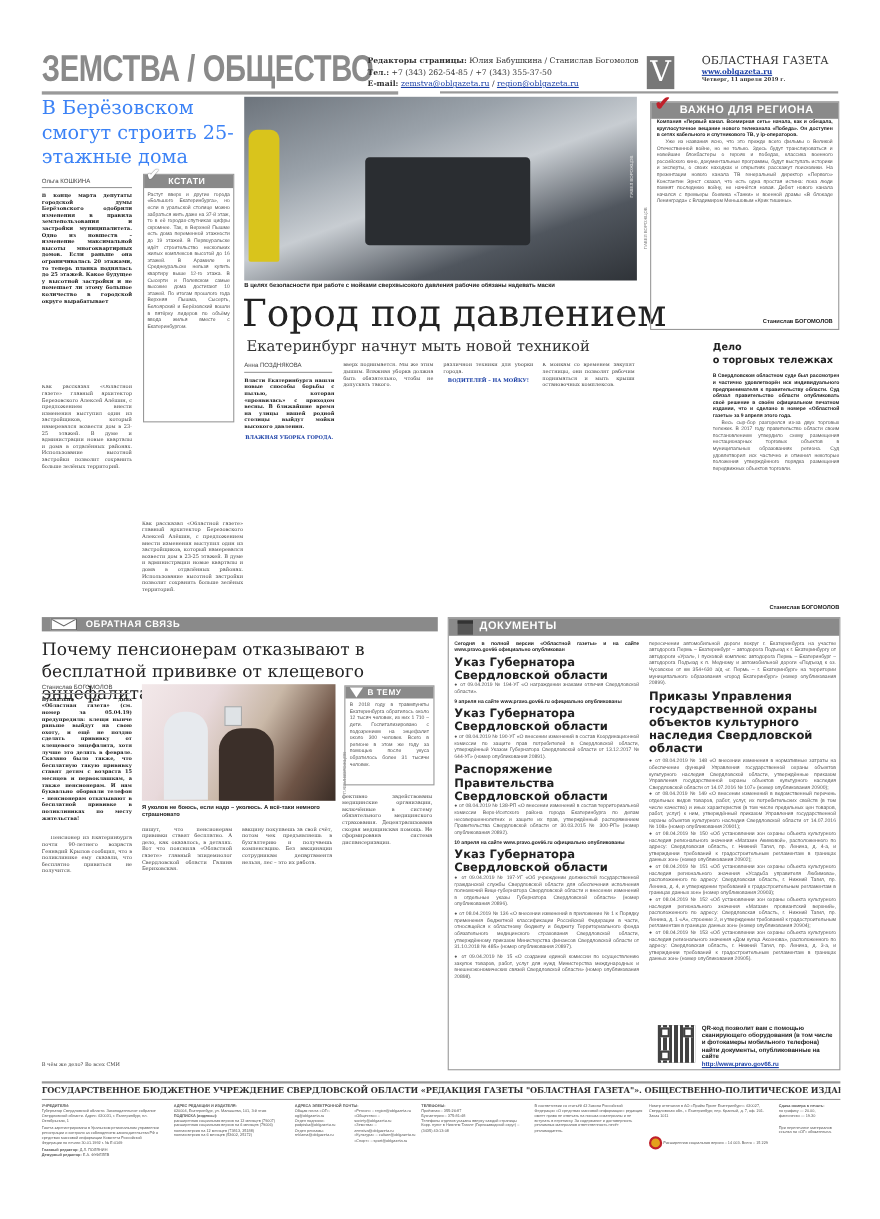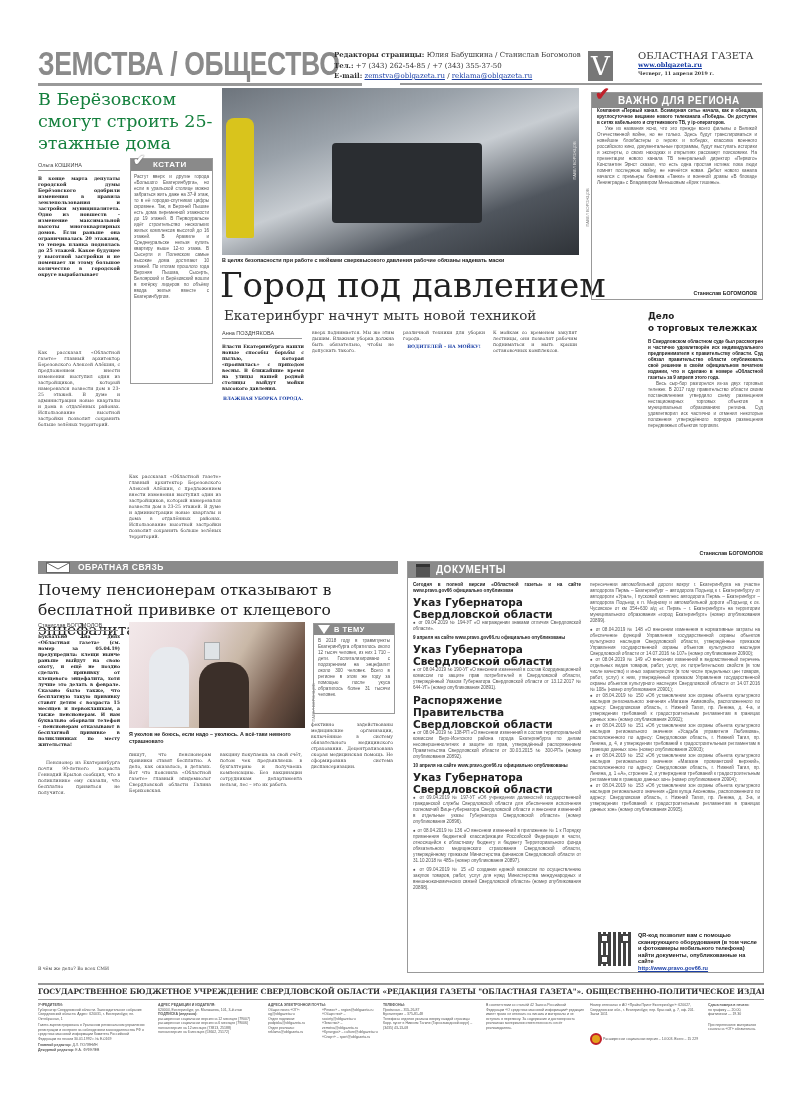--- a/index.html
+++ b/index.html
@@ -16,36 +16,36 @@
 .credit{font-family:"Liberation Sans",sans-serif;font-size:5.5px;color:#444;border-bottom:1px solid #999;padding-bottom:2px}
 </style>
 </head>
 <body>
 
 <div class="abs" style="left:38px;top:44px;width:726px;height:40px;">
   <div style="position:absolute;left:0;top:0;font-family:'Liberation Sans',sans-serif;font-weight:bold;font-size:34px;line-height:38px;color:#8a8a8a;letter-spacing:-0.5px;transform:scaleX(0.78);transform-origin:left top;white-space:nowrap;">ЗЕМСТВА / ОБЩЕСТВО</div>
   <div style="position:absolute;left:296px;top:6px;font-family:'DejaVu Serif',serif;font-size:7px;line-height:9.5px;color:#333;white-space:nowrap;">
     <div><b>Редакторы страницы:</b> <span>Юлия Бабушкина / Станислав Богомолов</span></div>
     <div><b>Тел.:</b> <span>+7 (343) 262-54-85 / +7 (343) 355-37-50</span></div>
-    <div><b>E-mail:</b> <a class="link">zemstva@oblgazeta.ru</a><span> / </span><a class="link">reklama@oblgazeta.ru</a></div>
+    <div><b>E-mail:</b> <a class="link">zemstva@oblgazeta.ru</a><span> / </span><a class="link">region@oblgazeta.ru</a></div>
   </div>
   <div style="position:absolute;left:550px;top:7px;width:25px;height:30px;background:#777;color:#fff;font-family:'DejaVu Serif',serif;font-size:26px;line-height:30px;text-align:center;">
     <span>V</span>
   </div>
   <div style="position:absolute;left:600px;top:6px;white-space:nowrap;">
     <div style="font-family:'DejaVu Serif',serif;font-size:10px;color:#333;line-height:11px;text-align:right;">ОБЛАСТНАЯ ГАЗЕТА</div>
     <a class="link" style="font-family:'DejaVu Serif',serif;font-size:6.5px;font-weight:bold;display:block;line-height:9px;">www.oblgazeta.ru</a>
     <div style="font-family:'DejaVu Serif',serif;font-size:4.8px;font-weight:bold;color:#333;">Четверг, 11 апреля 2019 г.</div>
   </div>
 </div>
 <div class="abs rule" style="left:38px;top:83px;width:324px;height:3px;"></div>
 <div class="abs rule" style="left:400px;top:83px;width:362px;height:1.5px;"></div>
 
 <div class="abs" style="left:38px;top:88px;width:188px;height:460px;">
-  <h1 style="font-family:'DejaVu Serif',serif;font-weight:normal;font-size:17.5px;line-height:22px;color:#15803d;width:180px;">В Берёзовском смогут строить 25-этажные дома</h1>
+  <h1 style="font-family:'DejaVu Serif',serif;font-weight:normal;font-size:17.5px;line-height:22px;color:#3b82f6;width:180px;">В Берёзовском смогут строить 25-этажные дома</h1>
   <div class="credit" style="position:absolute;top:74px;width:82px;">Ольга КОШКИНА</div>
   <div class="ser bold" style="position:absolute;top:88px;width:82px;height:120px;overflow:hidden;font-size:4.7px;">В конце марта депутаты городской думы Берёзовского одобрили изменения в правила землепользования и застройки муниципалитета. Одно из новшеств – изменение максимальной высоты многоквартирных домов. Если раньше она ограничивалась 20 этажами, то теперь планка поднялась до 25 этажей. Какое будущее у высотной застройки и не помешает ли этому большое количество в городской округе вырабатывает</div>
   <div class="ser" style="position:absolute;top:262px;width:82px;height:198px;overflow:hidden;">
     <span>Как рассказал «Областной газете» главный архитектор Березовского Алексей Алёшин, с предложением внести изменения выступил один из застройщиков, который намеревался возвести дом в 23-25 этажей. В думе и администрации новые кварталы и дома в отдалённых районах. Использование высотной застройки позволит сохранить больше зелёных территорий.</span>
   </div>
   <div class="ser" style="position:absolute;left:91px;top:386px;width:92px;height:74px;overflow:hidden;">
     <span>Как рассказал «Областной газете» главный архитектор Березовского Алексей Алёшин, с предложением внести изменения выступил один из застройщиков, который намеревался возвести дом в 23-25 этажей. В думе и администрации новые кварталы и дома в отдалённых районах. Использование высотной застройки позволит сохранить больше зелёных территорий.</span>
   </div>
 </div>
 
@@ -155,20 +155,21 @@
         <div class="txt" style="margin-bottom:3px;">● от 08.04.2019 № 138-РП «О внесении изменений в состав территориальной комиссии Верх-Исетского района города Екатеринбурга по делам несовершеннолетних и защите их прав, утверждённый распоряжением Правительства Свердловской области от 30.03.2015 № 300-РП» (номер опубликования 20892).</div>
         <div class="txt" style="font-weight:bold;color:#222;margin:2px 0;">10 апреля на сайте www.pravo.gov66.ru официально опубликованы</div>
         <div class="doc-h">Указ Губернатора Свердловской области</div>
         <div class="txt" style="margin-bottom:3px;">● от 09.04.2019 № 197-УГ «Об учреждении должностей государственной гражданской службы Свердловской области для обеспечения исполнения полномочий Вице-губернатора Свердловской области и внесении изменений в отдельные указы Губернатора Свердловской области» (номер опубликования 20896).</div>
         <div class="txt" style="margin-bottom:3px;">● от 08.04.2019 № 136 «О внесении изменений в приложение № 1 к Порядку применения бюджетной классификации Российской Федерации в части, относящейся к областному бюджету и бюджету Территориального фонда обязательного медицинского страхования Свердловской области, утверждённому приказом Министерства финансов Свердловской области от 31.10.2018 № 485» (номер опубликования 20897).</div>
         <div class="txt" style="margin-bottom:3px;">● от 09.04.2019 № 15 «О создании единой комиссии по осуществлению закупок товаров, работ, услуг для нужд Министерства международных и внешнеэкономических связей Свердловской области» (номер опубликования 20898).</div>
       </div>
   </div>
   <div style="position:absolute;left:182px;top:20px;width:170px;height:388px;overflow:hidden;">
     <div class="txt" style="margin-bottom:3px;">пересечении автомобильной дороги вокруг г. Екатеринбурга на участке автодорога Пермь – Екатеринбург – автодорога Подъезд к г. Екатеринбургу от автодороги «Урал», I пусковой комплекс автодорога Пермь – Екатеринбург – автодорога Подъезд к п. Медному и автомобильной дороги «Подъезд к оз. Чусовское от км 354+630 а/д «г. Пермь – г. Екатеринбург» на территории муниципального образования «город Екатеринбург» (номер опубликования 20899).</div>
+    <div class="doc-h" style="margin-bottom:2px;">Приказы Управления государственной охраны объектов культурного наследия Свердловской области</div>
     <div id="doc-right-list">
         <div class="txt">● от 08.04.2019 № 148 «О внесении изменения в нормативные затраты на обеспечение функций Управления государственной охраны объектов культурного наследия Свердловской области, утверждённые приказом Управления государственной охраны объектов культурного наследия Свердловской области от 14.07.2016 № 107» (номер опубликования 20900);</div>
         <div class="txt">● от 08.04.2019 № 149 «О внесении изменений в ведомственный перечень отдельных видов товаров, работ, услуг, их потребительских свойств (в том числе качество) и иных характеристик (в том числе предельных цен товаров, работ, услуг) к ним, утверждённый приказом Управления государственной охраны объектов культурного наследия Свердловской области от 14.07.2016 № 108» (номер опубликования 20901);</div>
         <div class="txt">● от 08.04.2019 № 150 «Об установлении зон охраны объекта культурного наследия регионального значения «Магазин Акимовой», расположенного по адресу: Свердловская область, г. Нижний Тагил, пр. Ленина, д. 4-а, и утверждении требований к градостроительным регламентам в границах данных зон» (номер опубликования 20902);</div>
         <div class="txt">● от 08.04.2019 № 151 «Об установлении зон охраны объекта культурного наследия регионального значения «Усадьба управителя Любимова», расположенного по адресу: Свердловская область, г. Нижний Тагил, пр. Ленина, д. 4, и утверждении требований к градостроительным регламентам в границах данных зон» (номер опубликования 20903);</div>
         <div class="txt">● от 08.04.2019 № 152 «Об установлении зон охраны объекта культурного наследия регионального значения «Магазин провиантский верхний», расположенного по адресу: Свердловская область, г. Нижний Тагил, пр. Ленина, д. 1 «А», строение 2, и утверждении требований к градостроительным регламентам в границах данных зон» (номер опубликования 20904);</div>
         <div class="txt">● от 08.04.2019 № 153 «Об установлении зон охраны объекта культурного наследия регионального значения «Дом купца Аксенова», расположенного по адресу: Свердловская область, г. Нижний Тагил, пр. Ленина, д. 3-а, и утверждении требований к градостроительным регламентам в границах данных зон» (номер опубликования 20905).</div>
       </div>
   </div>
 

